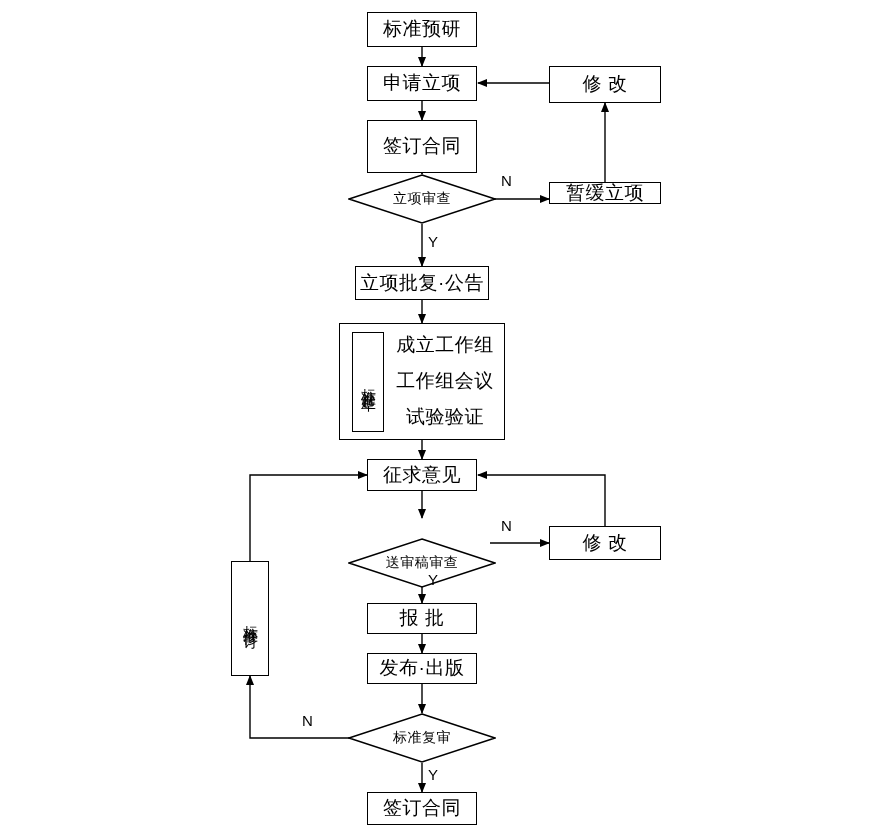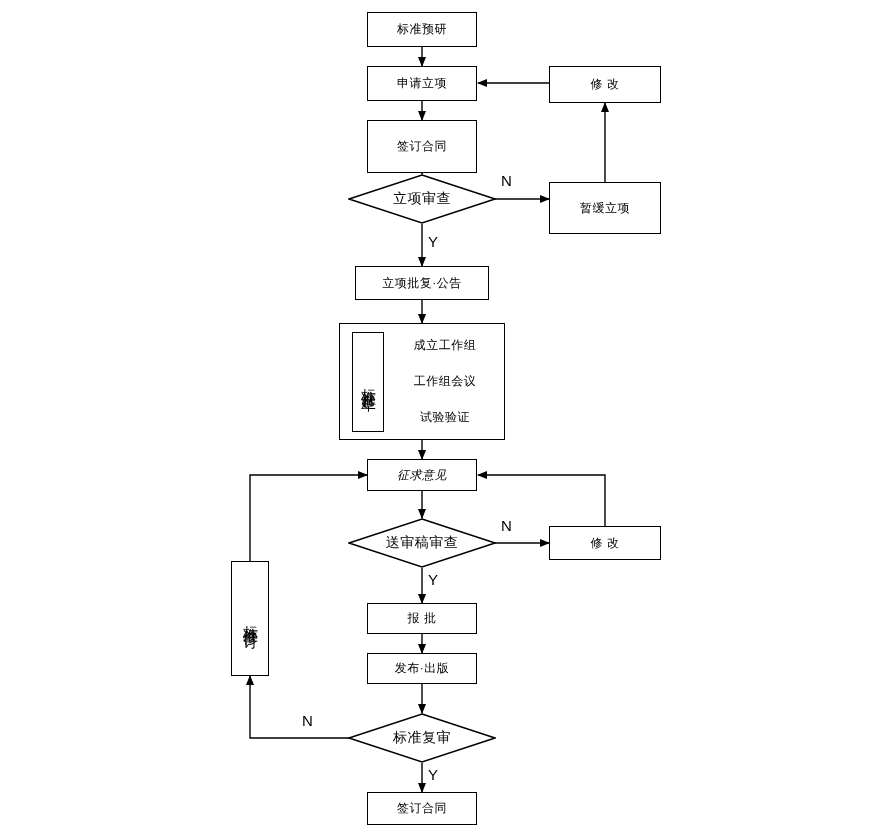--- a/index.html
+++ b/index.html
@@ -16,21 +16,21 @@
     overflow: hidden;
   }
   .node {
     position: absolute;
     box-sizing: border-box;
     border: 1px solid #000000;
     background: #ffffff;
     display: flex;
     align-items: center;
     justify-content: center;
-    font-size: 12px;
+    font-size: 19px;
     color: #000000;
     line-height: 1.2;
     text-align: center;
     letter-spacing: 0.5px;
   }
   .group-box {
     position: absolute;
     box-sizing: border-box;
     border: 1px solid #000000;
     background: #ffffff;
@@ -137,48 +137,48 @@
   <div class="vlabel" style="left:352px; top:332px; width:32px; height:100px;">标准起草</div>
 
   <div class="node" style="left:367px; top:12px; width:110px; height:35px;">标准预研</div>
 
   <div class="node" style="left:367px; top:66px; width:110px; height:35px;">申请立项</div>
 
   <div class="node" style="left:367px; top:120px; width:110px; height:53px;">签订合同</div>
 
   <div class="node" style="left:549px; top:66px; width:112px; height:37px;">修 改</div>
 
-  <div class="node" style="left:549px; top:182px; width:112px; height:52px;">暂缓立项</div>
+  <div class="node" style="left:549px; top:182px; width:112px; height:22px;">暂缓立项</div>
 
   <div class="node" style="left:355px; top:266px; width:134px; height:34px;">立项批复·公告</div>
 
   <div class="node" style="left:395px; top:328px; width:100px; height:34px; border:none;">成立工作组</div>
   <div class="node" style="left:395px; top:364px; width:100px; height:34px; border:none;">工作组会议</div>
   <div class="node" style="left:395px; top:400px; width:100px; height:34px; border:none;">试验验证</div>
 
-  <div class="node" style="left:367px; top:459px; width:110px; height:32px;font-style:italic;">征求意见</div>
+  <div class="node" style="left:367px; top:459px; width:110px; height:32px;">征求意见</div>
 
   <div class="node" style="left:549px; top:526px; width:112px; height:34px;">修 改</div>
 
   <div class="vlabel" style="left:231px; top:561px; width:38px; height:115px;">标准修订</div>
 
   <div class="node" style="left:367px; top:603px; width:110px; height:31px;">报 批</div>
 
   <div class="node" style="left:367px; top:653px; width:110px; height:31px;">发布·出版</div>
 
   <div class="node" style="left:367px; top:792px; width:110px; height:33px;">签订合同</div>
 
   <div class="diamond-wrap" style="left:348px; top:174px; width:148px; height:50px;">
     <svg width="148" height="50" viewBox="0 0 148 50">
       <polygon points="74,1 147,25 74,49 1,25" fill="#ffffff" stroke="#000000" stroke-width="1.4"></polygon>
     </svg>
     <div class="diamond-text">立项审查</div>
   </div>
 
-  <div class="diamond-wrap" style="left:348px; top:518px; width:148px; height:50px;">
+  <div class="diamond-wrap" style="left:348px; top:538px; width:148px; height:50px;">
     <svg width="148" height="50" viewBox="0 0 148 50">
       <polygon points="74,1 147,25 74,49 1,25" fill="#ffffff" stroke="#000000" stroke-width="1.4"></polygon>
     </svg>
     <div class="diamond-text">送审稿审查</div>
   </div>
 
   <div class="diamond-wrap" style="left:348px; top:713px; width:148px; height:50px;">
     <svg width="148" height="50" viewBox="0 0 148 50">
       <polygon points="74,1 147,25 74,49 1,25" fill="#ffffff" stroke="#000000" stroke-width="1.4"></polygon>
     </svg>

